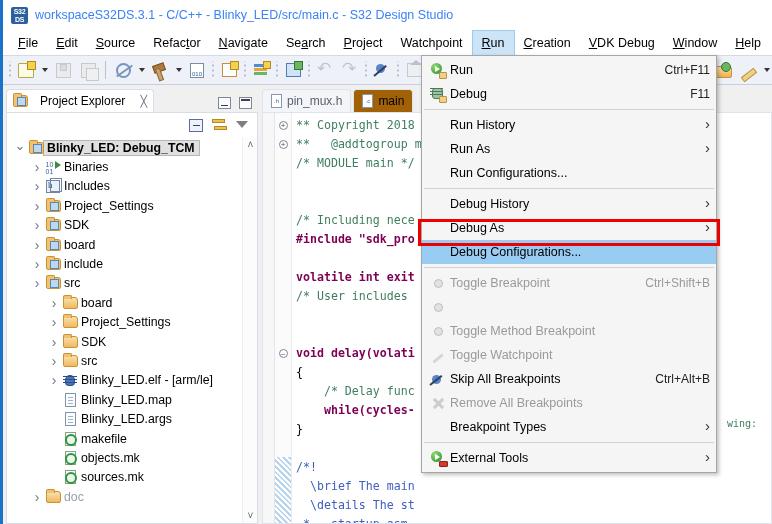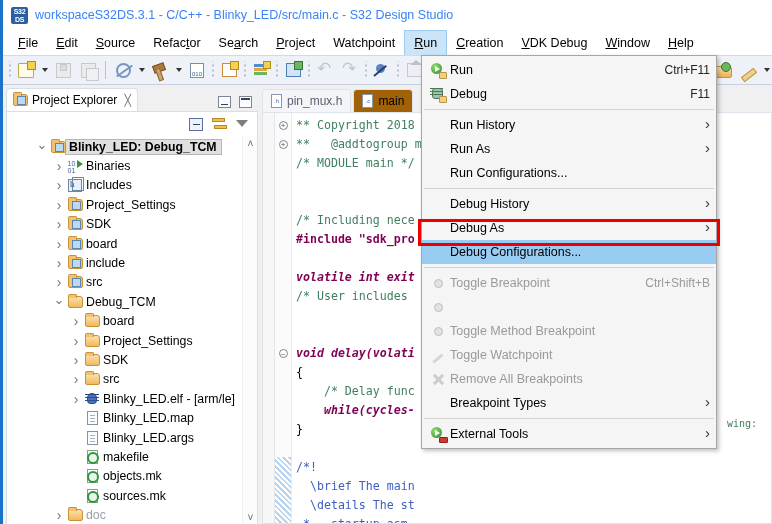--- a/index.html
+++ b/index.html
@@ -134,21 +134,21 @@
     position: relative;
   }
   .view-tab {
     height: 23px;
     background: #ffffff;
     border: 1px solid #d8dde8;
     border-bottom: none;
     border-radius: 4px 4px 0 0;
     display: flex;
     align-items: center;
-    gap: 5px;
+    gap: 13px;
     padding: 0 6px 0 6px;
     font-size: 12px;
     color: #000;
   }
   .view-tab .closer {
     color: #6b7585;
     font-size: 11px;
     margin-left: 2px;
   }
   .view-tools {
@@ -194,21 +194,20 @@
     gap: 9px;
     padding-right: 8px;
     background: #fff;
   }
   .tree {
     flex: 1;
     overflow: hidden;
     position: relative;
     padding-top: 1px;
     background: #fff;
-    padding-left: 22px;
   }
   .trow {
     height: 19.4px;
     display: flex;
     align-items: center;
     font-size: 12.3px;
     color: #000;
     white-space: nowrap;
     padding-right: 4px;
   }
@@ -426,21 +425,21 @@
     flex: 1;
     padding: 3px 0 0 4px;
     font-family: "DejaVu Sans Mono", monospace;
     font-size: 11.6px;
     line-height: 19px;
     white-space: pre;
     overflow: hidden;
     min-width: 0;
   }
   .code .c-com { color: #3f7f5f; }
-  .code .c-kw  { color: #7f0055; font-weight: bold; font-style: italic; }
+  .code .c-kw  { color: #7f0055; font-weight: bold; }
   .code .c-pp  { color: #7f0055; font-weight: bold; }
   .code .c-doc { color: #3f5fbf; }
   .code .c-plain { color: #000; }
   .code .hl-line { background: #eaf2fb; display: block; }
   .hotbar {
     position: absolute;
     left: 12px; top: 0; width: 16px;
     background:
       repeating-linear-gradient(45deg,#b7d4ee 0 2px,#ffffff 2px 4px);
   }
@@ -676,20 +675,23 @@
     <div class="menu-item">
         <span class="mn"><u>E</u>dit</span>
       </div>
     <div class="menu-item">
         <span class="mn"><u>S</u>ource</span>
       </div>
     <div class="menu-item">
         <span class="mn">Refac<u>t</u>or</span>
       </div>
     <div class="menu-item">
+        <span class="mn"><u>N</u>avigate</span>
+      </div>
+    <div class="menu-item">
         <span class="mn">Se<u>a</u>rch</span>
       </div>
     <div class="menu-item">
         <span class="mn"><u>P</u>roject</span>
       </div>
     <div class="menu-item">
         <span class="mn">Watchpoint</span>
       </div>
     <div class="menu-item active">
         <span class="mn"><u>R</u>un</span>
@@ -868,28 +870,20 @@
                 </span>
                 <span class="lbl">include</span>
               </div>
               <div class="trow">
                 <span style="width:23px;flex:none"></span>
                 <span class="twisty closed"></span>
                 <span class="ticon">
                   <span class="folder blue"></span>
                 </span>
                 <span class="lbl">src</span>
-              </div>
-              <div class="trow">
-                <span style="width:23px;flex:none"></span>
-                <span class="twisty open"></span>
-                <span class="ticon">
-                  <span class="folder open"></span>
-                </span>
-                <span class="lbl">Debug_TCM</span>
               </div>
               <div class="trow">
                 <span style="width:40px;flex:none"></span>
                 <span class="twisty closed"></span>
                 <span class="ticon">
                   <span class="folder open"></span>
                 </span>
                 <span class="lbl">board</span>
               </div>
               <div class="trow">
@@ -1134,20 +1128,27 @@
           <span class="gi-dot"></span>
         </span>
         <span class="dd-label">Toggle Method Breakpoint</span>
       </div>
       <div class="dd-row disabled">
         <span class="dd-ic">
           <span class="gi-pencil"></span>
         </span>
         <span class="dd-label">Toggle Watchpoint</span>
       </div>
+      <div class="dd-row">
+        <span class="dd-ic">
+          <span class="gi-skip"></span>
+        </span>
+        <span class="dd-label">Skip All Breakpoints</span>
+        <span class="dd-accel">Ctrl+Alt+B</span>
+      </div>
       <div class="dd-row disabled">
         <span class="dd-ic">
           <span class="gi-remove"></span>
         </span>
         <span class="dd-label">Remove All Breakpoints</span>
       </div>
       <div class="dd-row">
         <span class="dd-ic"></span>
         <span class="dd-label">Breakpoint Types</span>
         <span class="dd-sub"></span>

